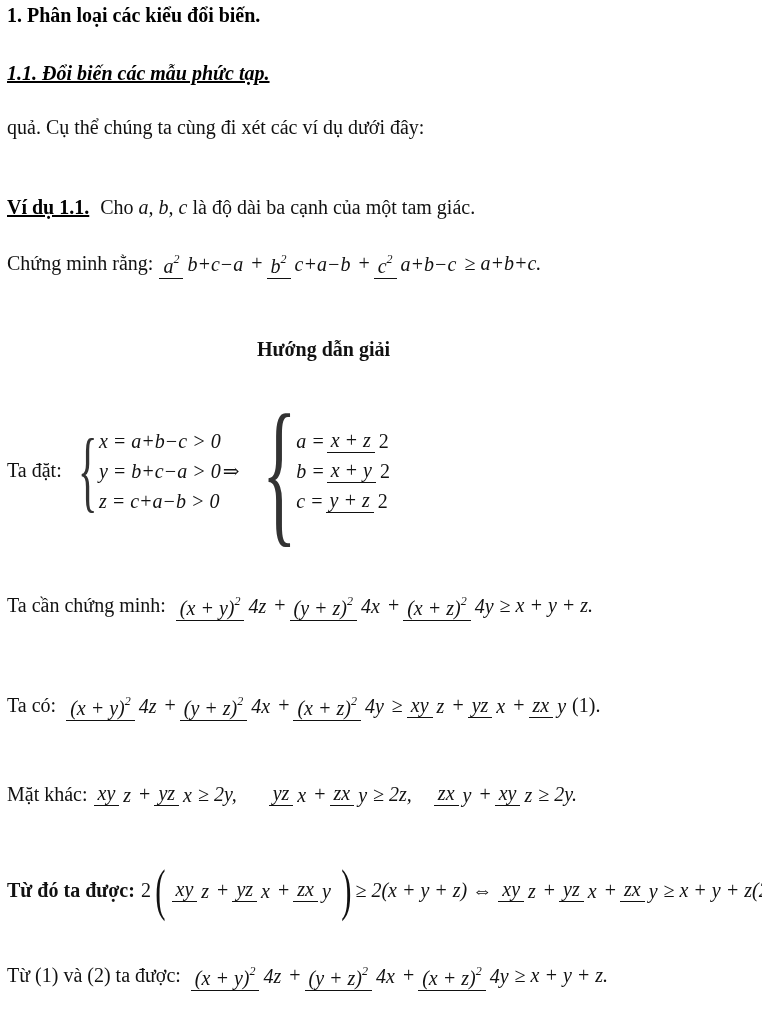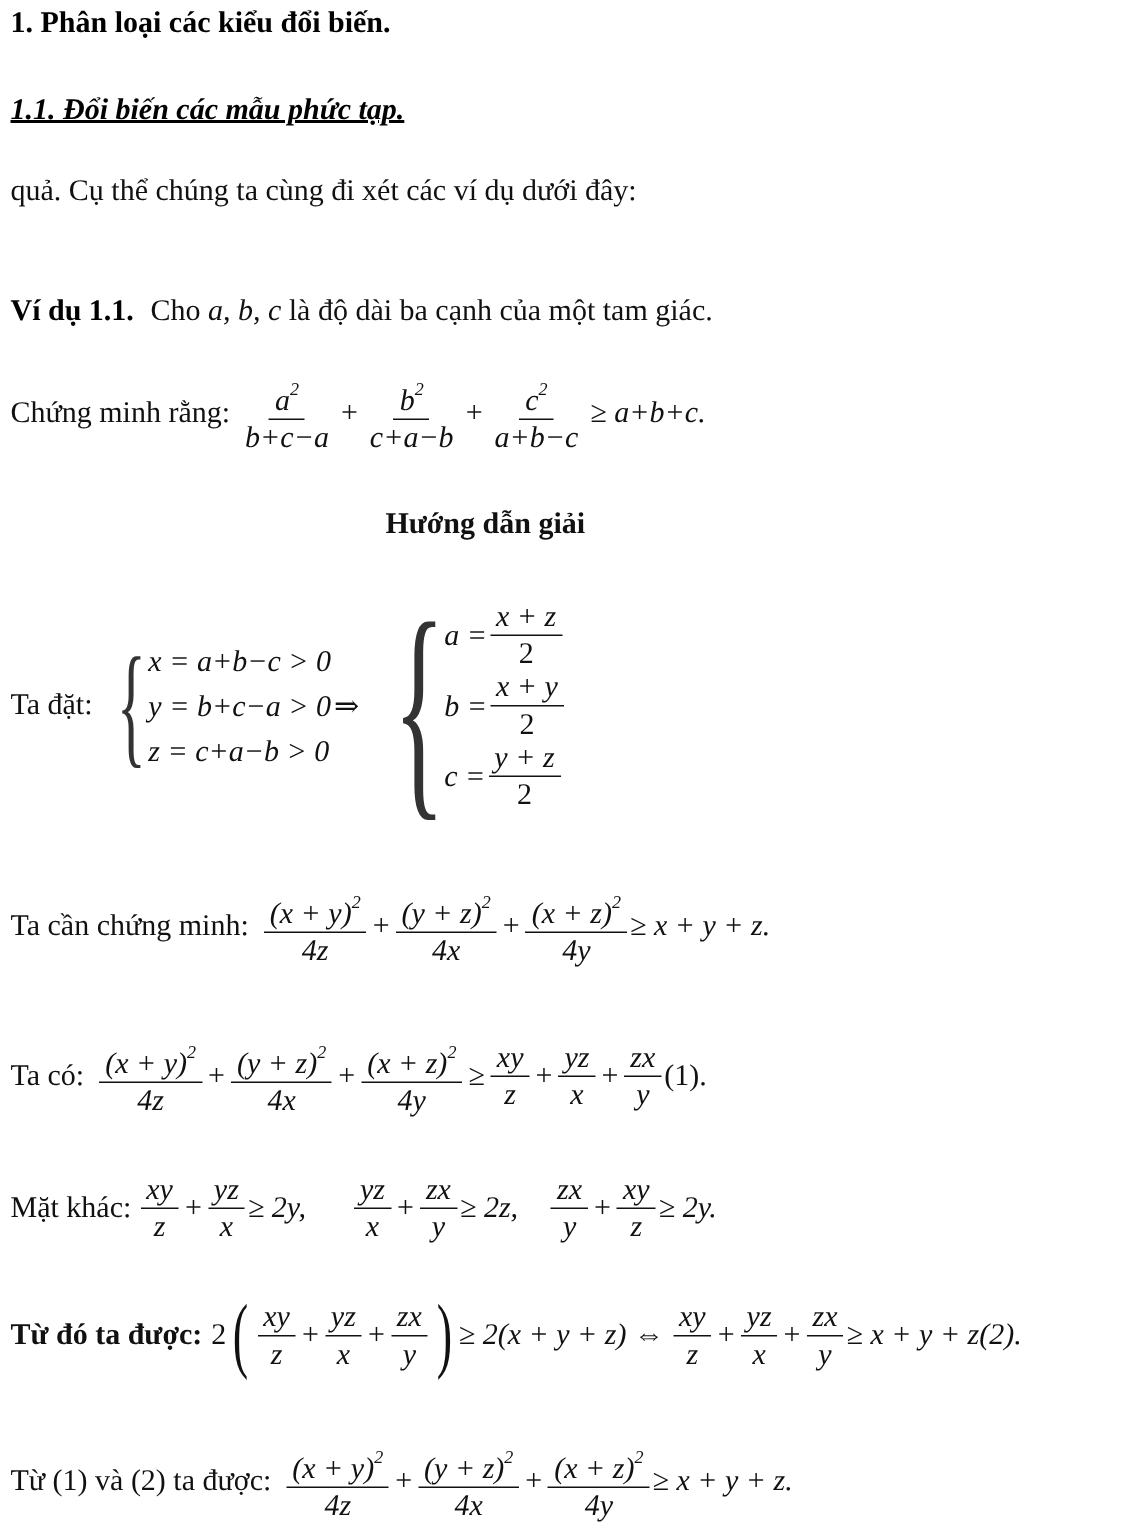--- a/index.html
+++ b/index.html
@@ -10,21 +10,21 @@
   }
   .abs { position: absolute; white-space: nowrap; }
   .red { color: #000000; }
   .h1 { font-weight: bold; font-size: 20px; }
   .h2 { font-style: italic; font-weight: bold; font-size: 20px; }
   .para { line-height: 33px; font-size: 20px; }
   .center { text-align: center; font-weight: bold; width: 647px; left: 0; }
   .math { font-family: "Liberation Serif", "DejaVu Serif", serif; }
   .math i, .mi { font-style: italic; }
   .row { display: flex; align-items: center; }
-  .frac { display: inline-flex; flex-direction: column; align-items: center; vertical-align: middle; margin: 0 2px; }
+  .frac { display: inline-flex; flex-direction: row; align-items: center; vertical-align: middle; margin: 0 2px; }
   .frac .num { padding: 0 4px 1px; border-bottom: 1px solid #111; line-height: 22px; }
   .frac .den { padding: 1px 4px 0; line-height: 22px; }
   .op { margin: 0 2px; }
   sup { font-size: 12px; vertical-align: 10px; }
   .brace { font-size: 80px; font-weight: 100; line-height: 1; transform: scaleX(0.45); display: inline-block; color: #333; }
   .sys { display: flex; flex-direction: column; justify-content: center; }
   .sys div { line-height: 30px; }
   .bigparen { font-size: 56px; font-weight: 100; transform: scaleX(0.55); display: inline-block; line-height: 1; }
   .ital { font-style: italic; }
 </style>
@@ -32,21 +32,21 @@
 <body>
 
 <div class="abs red h1" style="left:7px; top:4px;">1. Phân loại các kiểu đổi biến.</div>
 <div class="abs red h2" style="left:7px; top:62px;text-decoration:underline;">1.1. Đổi biến các mẫu phức tạp.</div>
 
 <div class="abs para" style="left:7px; top:111px;">
   <div>quả. Cụ thể chúng ta cùng đi xét các ví dụ dưới đây:</div>
 </div>
 
 <div class="abs" style="left:7px; top:196px;">
-  <span class="red" style="font-weight:bold;">Ví dụ 1.1.</span>
+  <span class="red" style="font-weight:bold;text-decoration:underline;">Ví dụ 1.1.</span>
   <span style="margin-left:6px;">Cho </span><span class="ital">a, b, c</span><span> là độ dài ba cạnh của một tam giác.</span>
 </div>
 
 <div class="abs row math" style="left:7px; top:248px;">
   <span style="margin-right:4px;">Chứng minh rằng:</span>
   <span class="frac">
       <span class="num mi"><span>a</span><sup>2</sup></span>
       <span class="den mi">b+c−a</span>
     </span>
   <span class="op">+</span>

